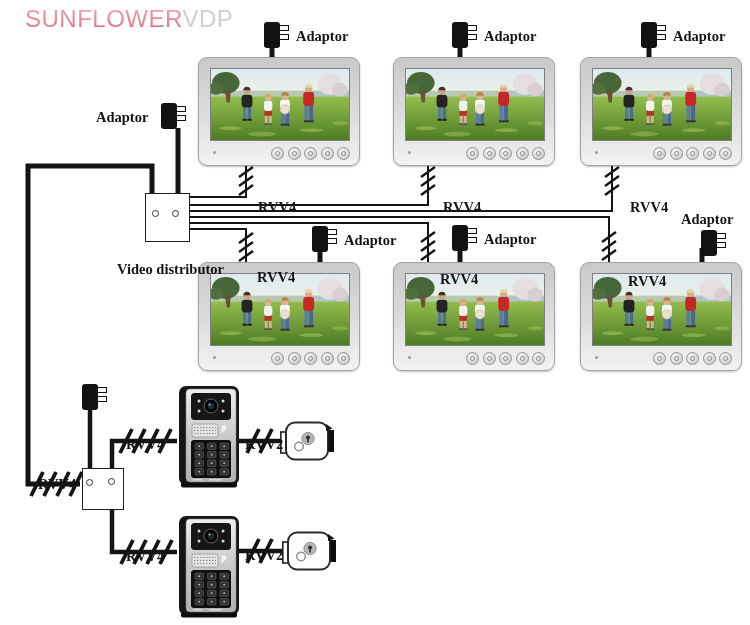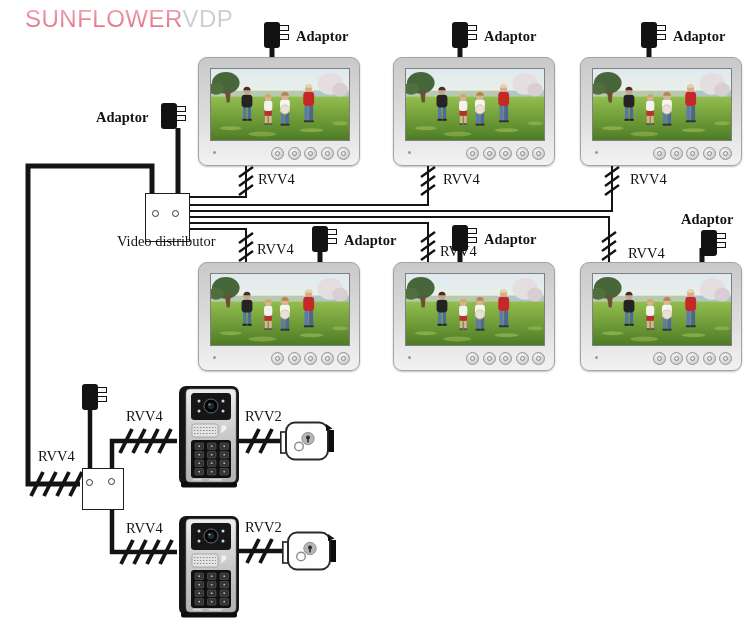--- a/index.html
+++ b/index.html
@@ -8,21 +8,21 @@
   
   .wires{position:absolute;left:0;top:0;z-index:1;}
   .comp{position:absolute;z-index:2;}
   
   .logo{position:absolute;left:13px;top:5px;z-index:3;
         font-family:"Liberation Sans", sans-serif;font-weight:normal;font-size:24px;letter-spacing:.5px;margin-left:12px;}
   .logo .brand{color:#e87f92;background:linear-gradient(#f2a9b6,#e06a80);
         -webkit-background-clip:text;background-clip:text;-webkit-text-fill-color:transparent;}
   .logo .suffix{color:#cad0d4;}
   
-  .lbl{position:absolute;z-index:3;font-size:14.5px;font-weight:400;color:#141414;white-space:nowrap;}
+  .lbl{position:absolute;z-index:3;font-size:14.5px;font-weight:700;color:#141414;white-space:nowrap;margin-top:28px;}
   
   .adaptor{position:absolute;z-index:3;display:flex;align-items:center;gap:7px;}
   .plug{position:relative;width:25px;height:26px;flex:0 0 auto;}
   .plug .pbody{position:absolute;left:0;top:0;width:16px;height:26px;background:#121212;border-radius:3px;}
   .plug .prong{position:absolute;left:15px;width:8px;height:4px;background:#f7f7f7;border:1.5px solid #121212;}
   .plug .prong.p1{top:3px;} .plug .prong.p2{top:12px;}
   .adaptor .alabel{padding-top:3px;font-size:14.5px;font-weight:600;color:#141414;}
   .adaptor.lbl-left{flex-direction:row-reverse;gap:13px;}
   .adaptor.lbl-above{flex-direction:column-reverse;gap:2px;}
   .adaptor.lbl-above .plug{margin-left:13px;}

